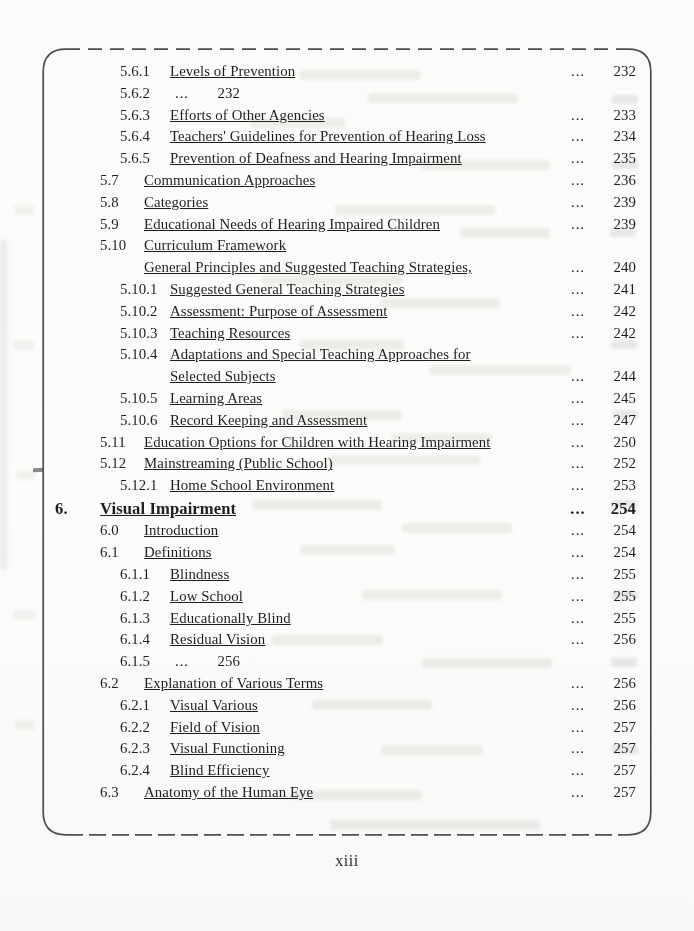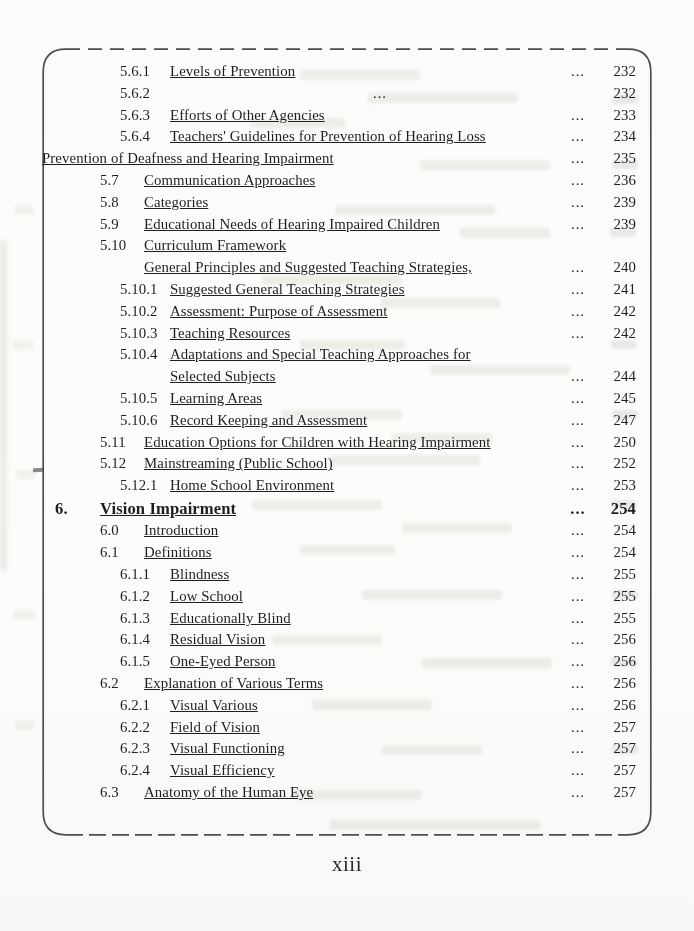--- a/index.html
+++ b/index.html
@@ -28,37 +28,36 @@
     padding-top: 13px;
     box-sizing: border-box;
   }
   
   .row {
     display: flex;
     align-items: flex-end;
     font-size: 14.8px;
     line-height: 21.8px;
     letter-spacing: 0.1px;
-    justify-content: space-between;
   }
   .row .num { flex: 0 0 auto; align-self: flex-start; white-space: nowrap; }
   .row .titles { flex: 1 1 auto; display: flex; flex-direction: column; min-width: 0; text-decoration: underline; }
   .row .title { white-space: nowrap; }
   .row .dots { flex: 0 0 24px; text-align: center; letter-spacing: 1px; }
   .row .pg { flex: 0 0 40px; text-align: right; margin-left: 6px; margin-right: 16px; }
   .level1 { font-weight: bold; font-size: 16.6px; line-height: 23.5px; }
   .level1 .num { padding-left: 13px; width: 45px; box-sizing: content-box; }
   .level2 .num { padding-left: 58px; width: 44px; box-sizing: content-box; }
   .level3 .num { padding-left: 78px; width: 50px; box-sizing: content-box; }
   
   .footer {
     position: absolute;
     left: 0; top: 852px; width: 694px;
     text-align: center;
-    font-size: 21px;
+    font-size: 16px;
     letter-spacing: 0.5px;
     color: #2a2a2a;
   }
   
   .ghost {
     position: absolute;
     height: 10px;
     border-radius: 3px;
     background: #8a9478;
     opacity: 0.13;
@@ -169,20 +168,21 @@
         </div>
         <div class="row level3">
           <span class="num">5.6.4</span>
           <div class="titles">
             <span class="title">Teachers' Guidelines for Prevention of Hearing Loss</span>
           </div>
           <span class="dots">...</span>
           <span class="pg">234</span>
         </div>
         <div class="row level3">
+          <span class="num">5.6.5</span>
           <div class="titles">
             <span class="title">Prevention of Deafness and Hearing Impairment</span>
           </div>
           <span class="dots">...</span>
           <span class="pg">235</span>
         </div>
         <div class="row level2">
           <span class="num">5.7</span>
           <div class="titles">
             <span class="title">Communication Approaches</span>
@@ -284,21 +284,21 @@
           <span class="num">5.12.1</span>
           <div class="titles">
             <span class="title">Home School Environment</span>
           </div>
           <span class="dots">...</span>
           <span class="pg">253</span>
         </div>
         <div class="row level1">
           <span class="num">6.</span>
           <div class="titles">
-            <span class="title">Vision Impairment</span>
+            <span class="title">Visual Impairment</span>
           </div>
           <span class="dots">...</span>
           <span class="pg">254</span>
         </div>
         <div class="row level2">
           <span class="num">6.0</span>
           <div class="titles">
             <span class="title">Introduction</span>
           </div>
           <span class="dots">...</span>
@@ -339,23 +339,20 @@
         <div class="row level3">
           <span class="num">6.1.4</span>
           <div class="titles">
             <span class="title">Residual Vision</span>
           </div>
           <span class="dots">...</span>
           <span class="pg">256</span>
         </div>
         <div class="row level3">
           <span class="num">6.1.5</span>
-          <div class="titles">
-            <span class="title">One-Eyed Person</span>
-          </div>
           <span class="dots">...</span>
           <span class="pg">256</span>
         </div>
         <div class="row level2">
           <span class="num">6.2</span>
           <div class="titles">
             <span class="title">Explanation of Various Terms</span>
           </div>
           <span class="dots">...</span>
           <span class="pg">256</span>
@@ -380,21 +377,21 @@
           <span class="num">6.2.3</span>
           <div class="titles">
             <span class="title">Visual Functioning</span>
           </div>
           <span class="dots">...</span>
           <span class="pg">257</span>
         </div>
         <div class="row level3">
           <span class="num">6.2.4</span>
           <div class="titles">
-            <span class="title">Visual Efficiency</span>
+            <span class="title">Blind Efficiency</span>
           </div>
           <span class="dots">...</span>
           <span class="pg">257</span>
         </div>
         <div class="row level2">
           <span class="num">6.3</span>
           <div class="titles">
             <span class="title">Anatomy of the Human Eye</span>
           </div>
           <span class="dots">...</span>

